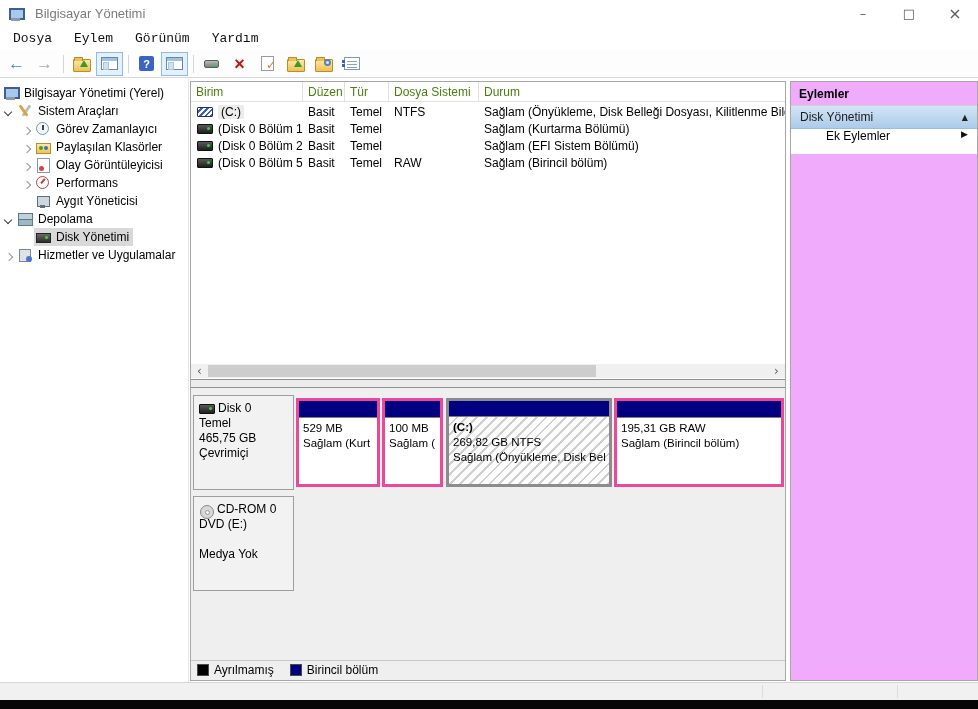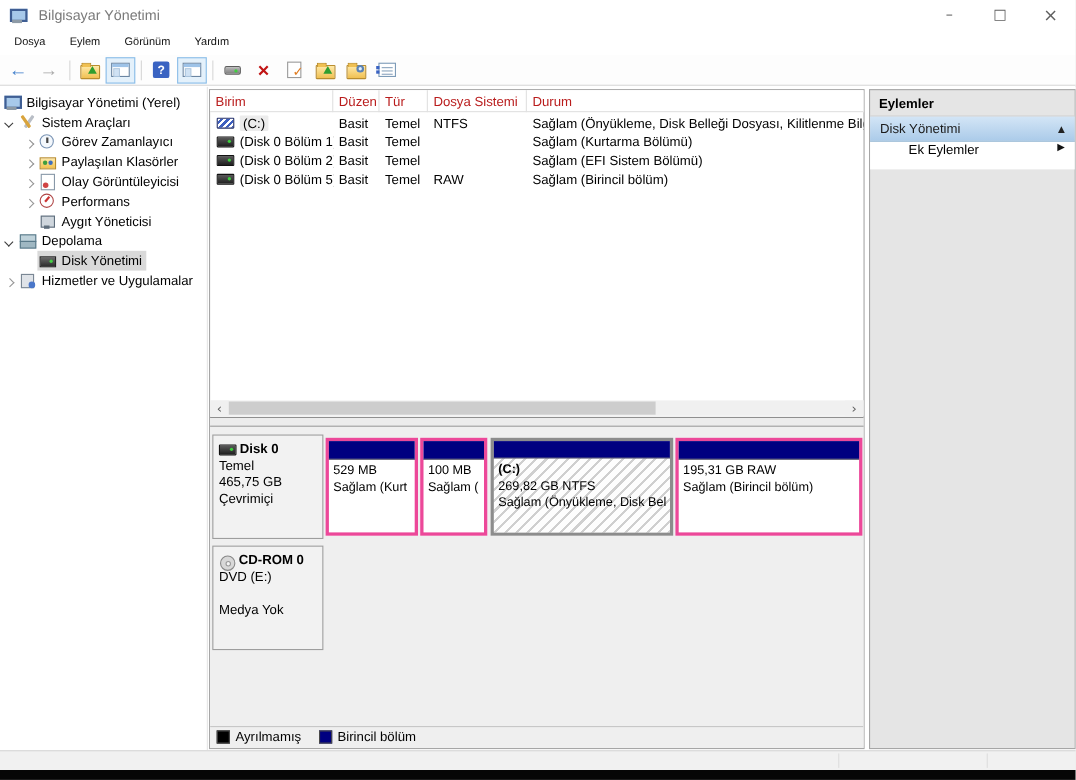--- a/index.html
+++ b/index.html
@@ -9,21 +9,21 @@
 
   
   .titlebar{position:absolute;left:0;top:0;width:978px;height:27px;background:#fff;display:flex;align-items:center}
   .titlebar .title{color:#7a7a7a;font-size:13px;margin-left:6px}
   .winbtns{position:absolute;right:0;top:0;height:27px;display:flex}
   .winbtn{width:46px;height:27px;border:none;background:transparent;color:#5f5f5f;display:flex;align-items:center;justify-content:center;font-size:13px;font-family:"DejaVu Sans",sans-serif}
   .winbtn.close{font-size:16px}
 
   
   .menubar{position:absolute;left:0;top:27px;width:978px;height:23px;background:#fff;display:flex;align-items:center;padding-left:2px}
-  .menuitem{padding:3px 11px;background:transparent;border:none;font-size:10px;color:#111;font-family:Liberation Sans, sans-serif}
+  .menuitem{padding:3px 11px;background:transparent;border:none;font-size:13px;color:#111;font-family:Liberation Mono, monospace}
 
   
   .toolbar{position:absolute;left:0;top:50px;width:978px;height:28px;background:#fdfdfd;border-bottom:1px solid #d9d9d9;display:flex;align-items:center;padding-left:3px}
   .tbtn{width:27px;height:24px;border:1px solid transparent;background:transparent;display:flex;align-items:center;justify-content:center;margin-right:1px}
   .tbtn.on{background:#e4f1fb;border:1px solid #8abde8}
   .tsep{width:1px;height:18px;background:#d6d6d6;margin:0 4px}
   .g-back{color:#3f7ecb;font-weight:bold;font-size:17px;line-height:1}
   .g-fwd{color:#a8a8a8;font-weight:bold;font-size:17px;line-height:1}
   .g-x{color:#c11414;font-weight:bold;font-size:18px;line-height:1}
   .tbi{position:relative;display:inline-block}
@@ -78,21 +78,21 @@
   .ico-diskmgmt::before{content:"";position:absolute;left:1px;top:4px;width:13px;height:8px;background:linear-gradient(#6a6a6a,#2e2e2e);border:1px solid #222}
   .ico-diskmgmt::after{content:"";position:absolute;right:3px;top:7px;width:3px;height:3px;border-radius:50%;background:#44d144}
   .ico-services::before{content:"";position:absolute;left:2px;top:2px;width:10px;height:11px;background:#dfe3e8;border:1px solid #7a8794}
   .ico-services::after{content:"";position:absolute;right:1px;bottom:1px;width:6px;height:6px;border-radius:50%;background:#4a77c9}
   .ico-cdrom::before{content:"";position:absolute;left:1px;top:2px;width:12px;height:12px;border-radius:50%;background:#d8d8d8;border:1px solid #888}
   .ico-cdrom::after{content:"";position:absolute;left:6px;top:7px;width:3px;height:3px;border-radius:50%;background:#f5f5f5;border:1px solid #999}
 
   
   .center{position:absolute;left:190px;top:2px;width:596px;height:600px;background:#fff;border:1px solid #a6a6a6}
   .lheader{position:absolute;left:0;top:0;right:0;height:20px;display:flex;border-bottom:1px solid #e0e0e0;background:#fff}
-  .hcell{height:20px;padding:3px 0 0 5px;font-size:12px;color:#b91c1c;border-right:1px solid #e0e0e0;white-space:nowrap;overflow:hidden}
+  .hcell{height:20px;padding:3px 0 0 5px;font-size:12px;color:#4d7c0f;border-right:1px solid #e0e0e0;white-space:nowrap;overflow:hidden}
   .c1{width:112px}.c2{width:42px}.c3{width:44px}.c4{width:90px}.c5{flex:1;border-right:none}
   .lrows{position:absolute;left:0;top:21px;right:0}
   .lrow{display:flex;height:17px;align-items:center}
   .lc{height:17px;padding:2px 0 0 5px;font-size:12px;white-space:nowrap;overflow:hidden}
   .lc.c1{display:flex;align-items:center;padding-top:0}
   .vicon{display:inline-block;width:16px;height:10px;margin:0 5px 0 1px;position:relative;flex:0 0 16px}
   .vicon-drive{background:linear-gradient(#5a5a5a,#1f1f1f);border:1px solid #111;border-radius:1px}
   .vicon-drive::after{content:"";position:absolute;right:2px;top:2px;width:3px;height:3px;border-radius:50%;background:#3ecf3e}
   .vicon-hat{background:repeating-linear-gradient(135deg,#fff 0 2px,#3d5fc0 2px 4px);border:1px solid #24306b;border-radius:1px}
   .vname.hl{background:#ececec;padding:0 3px;border-radius:1px}
@@ -100,21 +100,21 @@
   
   .hscroll{position:absolute;left:0;top:282px;right:0;height:14px;background:#f0f0f0;display:flex;align-items:center}
   .harrow{width:17px;height:14px;border:none;background:#f0f0f0;color:#5e5e5e;font-size:12px;line-height:12px;padding:0;font-family:"DejaVu Sans",sans-serif}
   .hthumb{position:absolute;left:17px;top:1px;width:388px;height:12px;background:#cdcdcd}
 
   .splitter{position:absolute;left:0;top:297px;right:0;height:9px;background:#ececec;border-top:1px solid #8f8f8f;border-bottom:1px solid #8f8f8f}
 
   
   .graph{position:absolute;left:0;top:306px;right:0;bottom:0;background:#efefef;overflow:hidden}
   .dlabel{position:absolute;left:2px;width:101px;background:#f2f2f2;border:1px solid #9e9e9e;padding:5px 4px 0 5px;font-size:12px;line-height:15px}
-  .dlabel .dname{display:flex;align-items:center;font-weight:bold}
+  .dlabel .dname{display:flex;align-items:center;font-weight:normal}
   .dlabel .dname .ico{width:16px;height:14px;margin-right:2px;flex:0 0 16px}
   .dlabel .dname .vicon{margin:0 3px 0 0}
   .disk0{top:7px;height:95px}
   .cdrom0{top:108px;height:95px}
   .part{position:absolute;top:10px;height:89px;background:#fff;border:3px solid #ec4899}
   .part .phead{height:17px;background:#000080;border-bottom:1px solid #7d7d7d}
   .part .pbody{padding:3px 4px;font-size:11.5px;line-height:15px;white-space:nowrap;overflow:hidden}
   .part.sel{border:3px solid #8c8c8c}
   .part.sel .phead{height:16px}
   .part.sel .pbody{background:repeating-linear-gradient(135deg,#fdfdfd 0 5px,#cfcfcf 5px 7px);height:calc(100% - 16px)}
@@ -124,21 +124,21 @@
   .p4{left:423px;width:170px}
   .pbold{font-weight:bold}
 
   .legend{position:absolute;left:0;right:0;bottom:2px;height:18px;background:#efefef;border-top:1px solid #c7c7c7;display:flex;align-items:center;padding-left:6px}
   .lgitem{display:flex;align-items:center;margin-right:16px;font-size:12px}
   .swatch{width:12px;height:12px;border:1px solid #4a4a4a;margin-right:5px}
   .sw-unalloc{background:#000}
   .sw-primary{background:#000080}
 
   
-  .actions{position:absolute;left:790px;top:2px;width:188px;height:600px;background:#e5e5e5;border:1px solid #a6a6a6}
+  .actions{position:absolute;left:790px;top:2px;width:188px;height:600px;background:#f0abfc;border:1px solid #a6a6a6}
   .ap-title{font-weight:bold;font-size:12px;padding:5px 8px 4px 8px;border-bottom:1px solid #d0d0d0}
   .ap-group{height:23px;display:flex;align-items:center;padding:0 9px;background:linear-gradient(#d3e5f6,#abcbe9);border-bottom:1px solid #9cbdd9;font-size:12px;color:#1b1b1b}
   .ap-group .gt{flex:1}
   .ap-caret{font-size:8px;color:#222;font-family:"DejaVu Sans",sans-serif}
   .ap-item{height:25px;display:flex;padding:0 9px 0 35px;font-size:12px;background:#fff}
   .ap-item .il{flex:1}
   .ap-arrow{font-size:9px;color:#111;font-family:"DejaVu Sans",sans-serif}
 
   
   .statusbar{position:absolute;left:0;top:682px;width:978px;height:18px;background:#f1f1f1;border-top:1px solid #d6d6d6}

